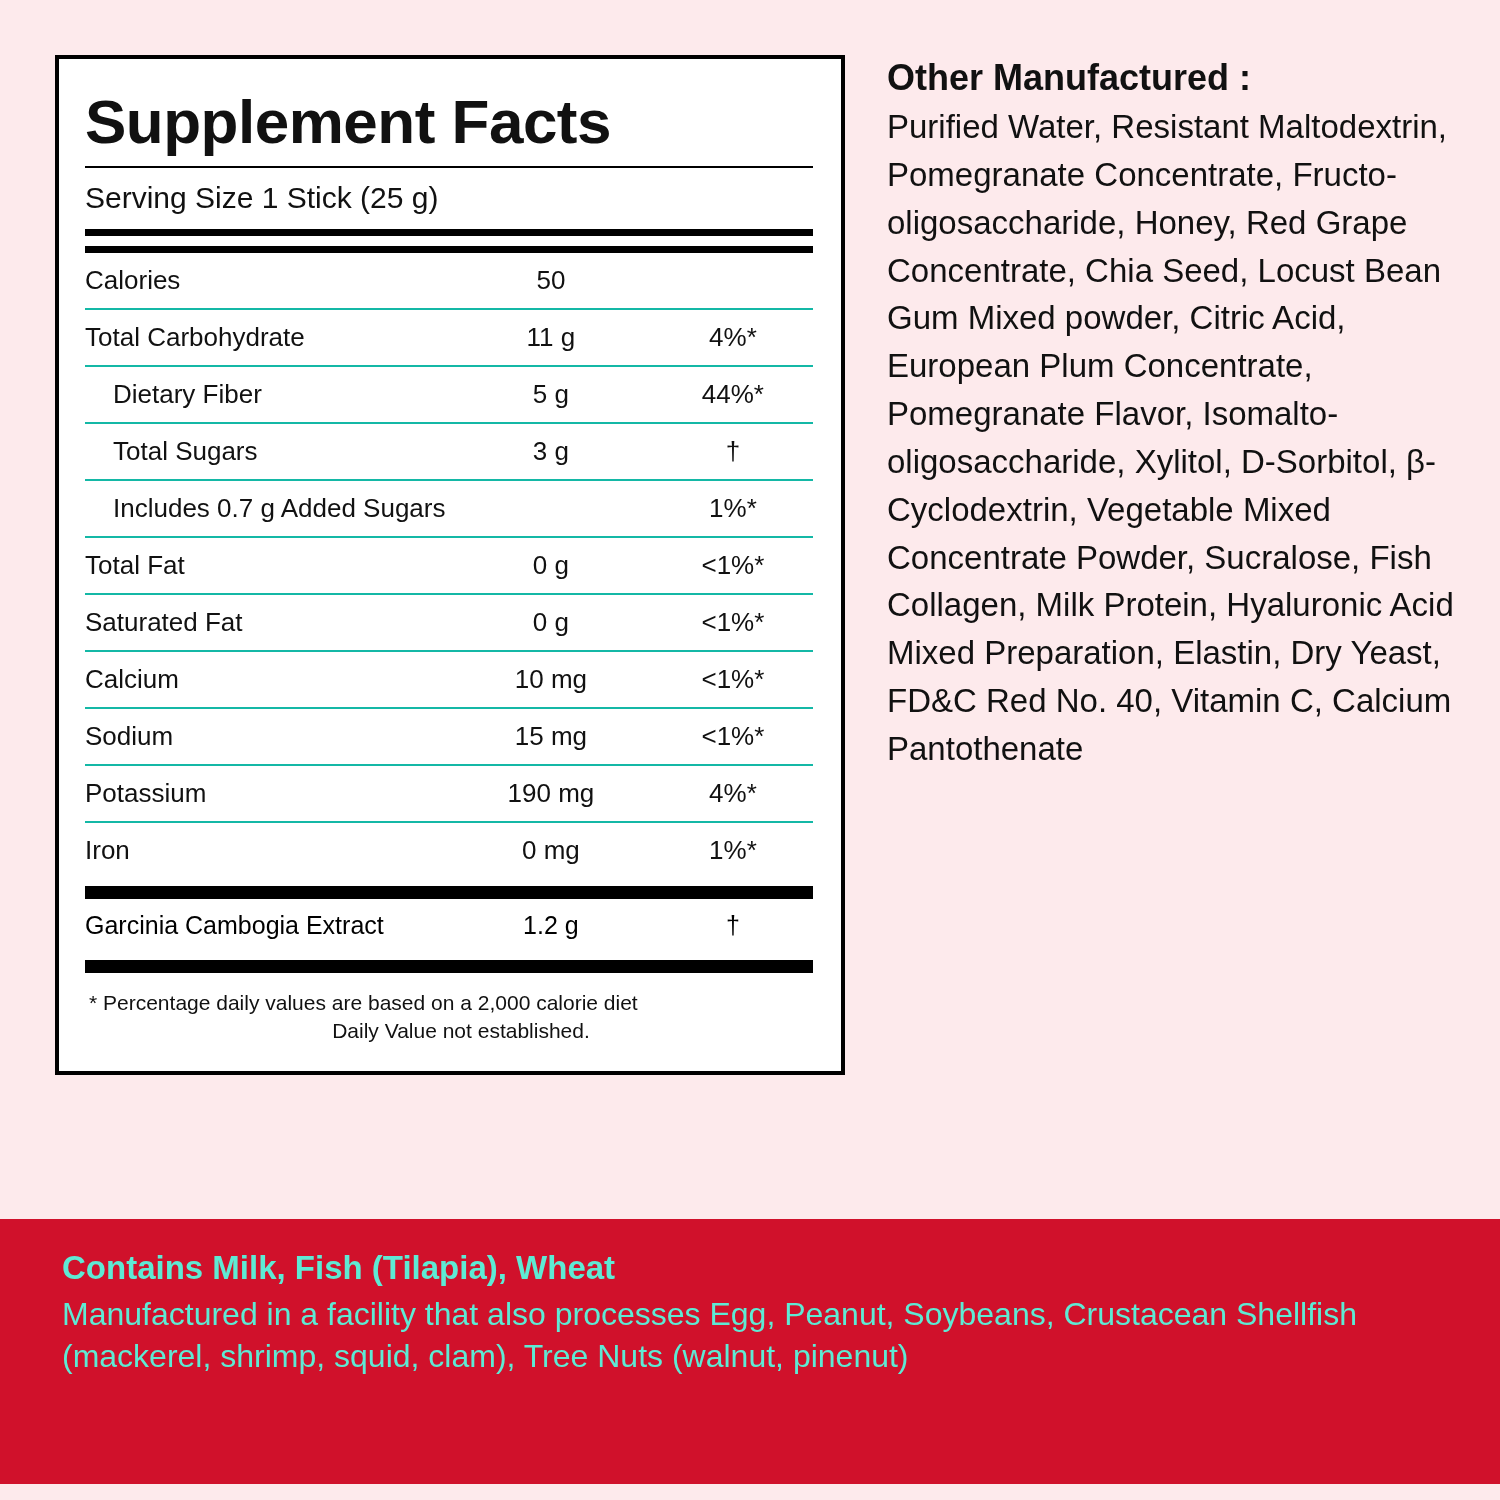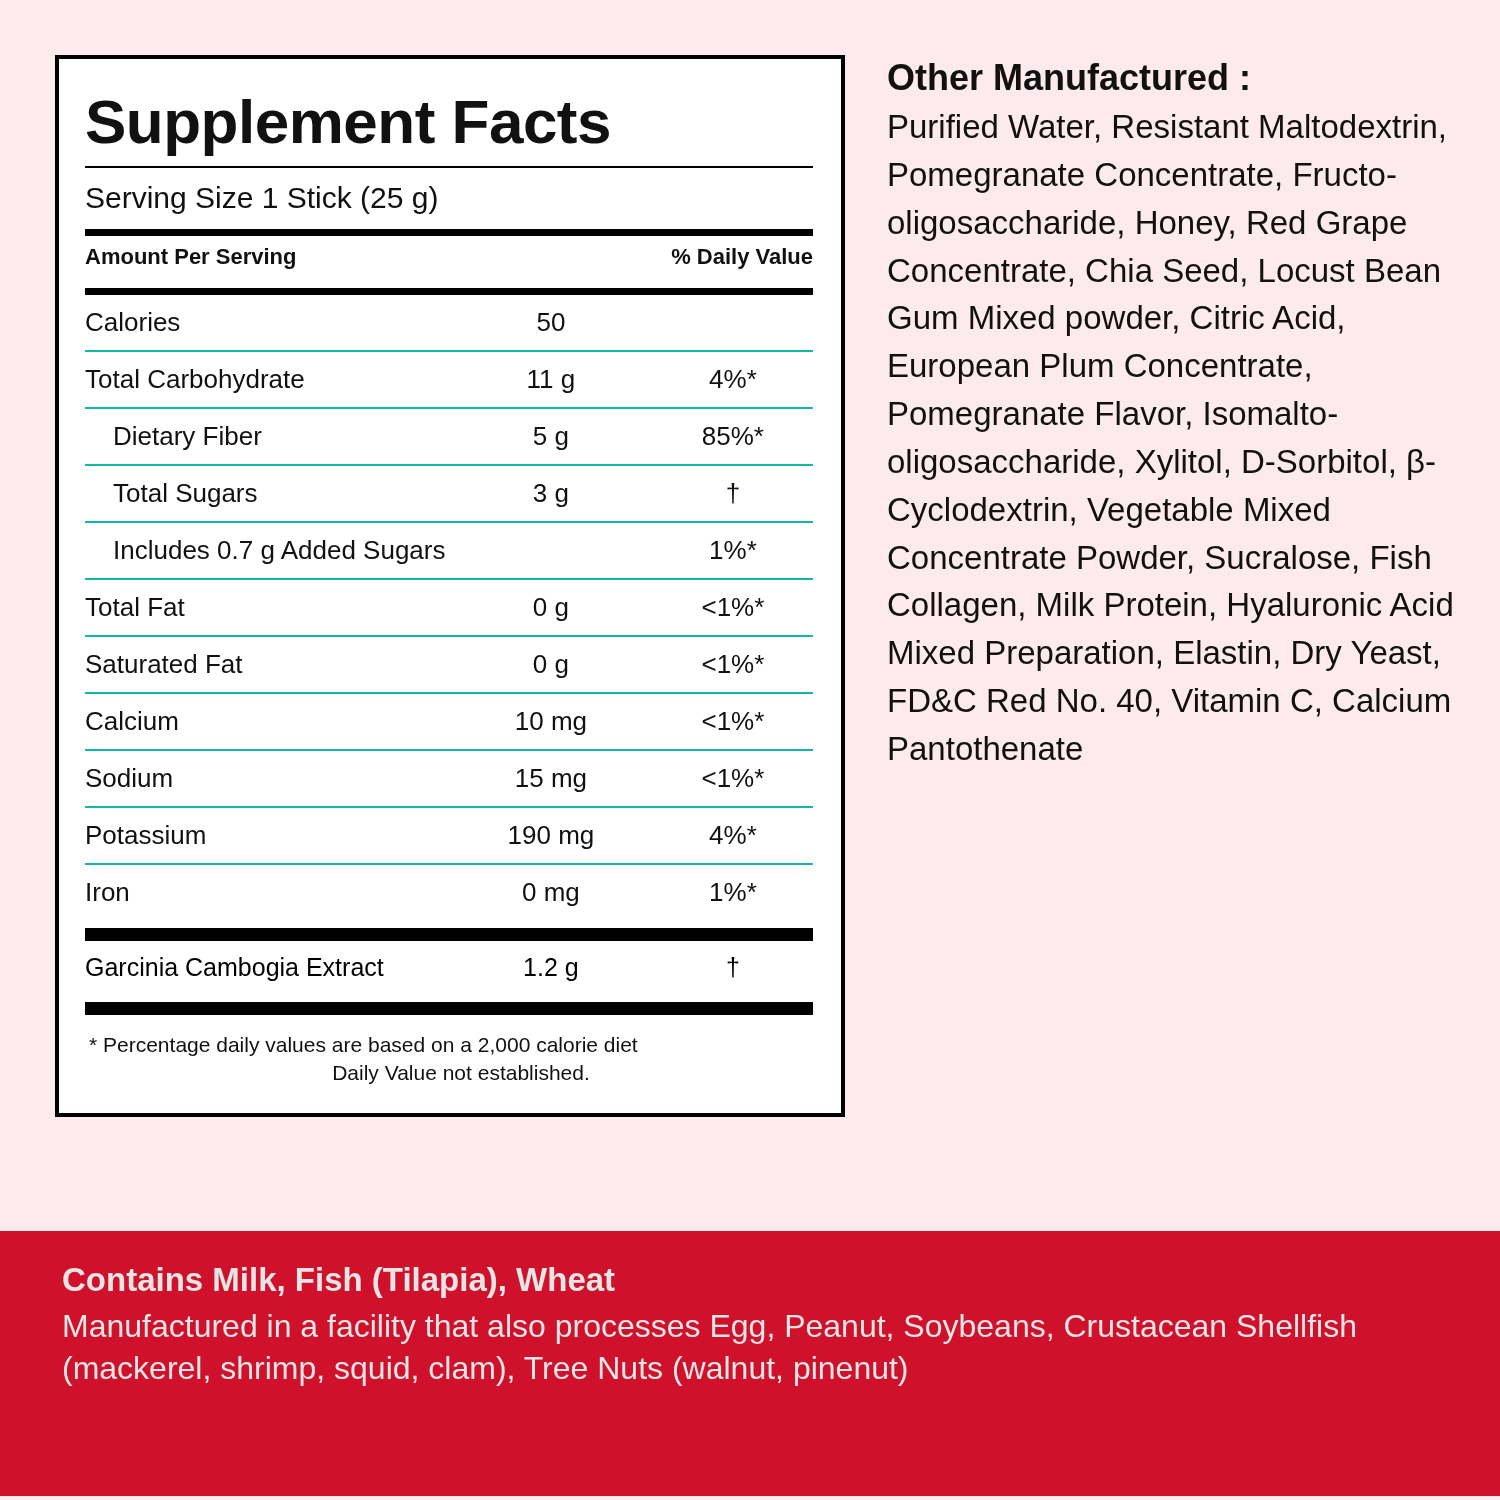--- a/index.html
+++ b/index.html
@@ -148,24 +148,24 @@
     font-size: 33px;
     line-height: 1.45;
     font-family: "Liberation Sans", sans-serif;
     word-spacing: 0px;
   }
 
   
   .allergen-banner {
     position: absolute;
     left: 0;
-    bottom: 4px;
+    bottom: 16px;
     width: 1500px;
     background: #d0112b;
-    color: #e5e5e5;
+    color: #5eead4;
     box-sizing: border-box;
     padding: 30px 41px 28px 62px;
     height: 265px;
   }
   .allergen-title {
     font-size: 33px;
     font-weight: bold;
     margin: 0 0 6px 0;
     font-family: "Liberation Sans", sans-serif;
   }
@@ -185,48 +185,39 @@
     <div class="facts-panel">
       <div class="facts-title">Supplement Facts</div>
       <div class="rule-thin"></div>
 
       <div class="serving-block">
         <div class="serving-line">Serving Size 1 Stick (25 g)</div>
       </div>
 
       <div class="rule-medium"></div>
 
-      <table class="facts-table">
-        <tbody>
-          <tr class="hdr-row">
-            <th class="col-name">Amount Per Serving</th>
-            <th class="col-amt"></th>
-            <th class="col-dv dv">% Daily Value</th>
-          </tr>
-        </tbody>
-      </table>
 
       <div class="rule-medium"></div>
 
       <table class="facts-table">
         <tbody>
           <tr class="nut-row">
             <td class="col-name">Calories</td>
             <td class="col-amt">50</td>
             <td class="col-dv"></td>
           </tr>
           <tr class="nut-row">
             <td class="col-name">Total Carbohydrate</td>
             <td class="col-amt">11 g</td>
             <td class="col-dv">4%*</td>
           </tr>
           <tr class="nut-row">
             <td class="col-name indent-1">Dietary Fiber</td>
             <td class="col-amt">5 g</td>
-            <td class="col-dv">85%*</td>
+            <td class="col-dv">44%*</td>
           </tr>
           <tr class="nut-row">
             <td class="col-name indent-1">Total Sugars</td>
             <td class="col-amt">3 g</td>
             <td class="col-dv">†</td>
           </tr>
           <tr class="nut-row">
             <td class="col-name indent-1">Includes 0.7 g Added Sugars</td>
             <td class="col-amt"></td>
             <td class="col-dv">1%*</td>

